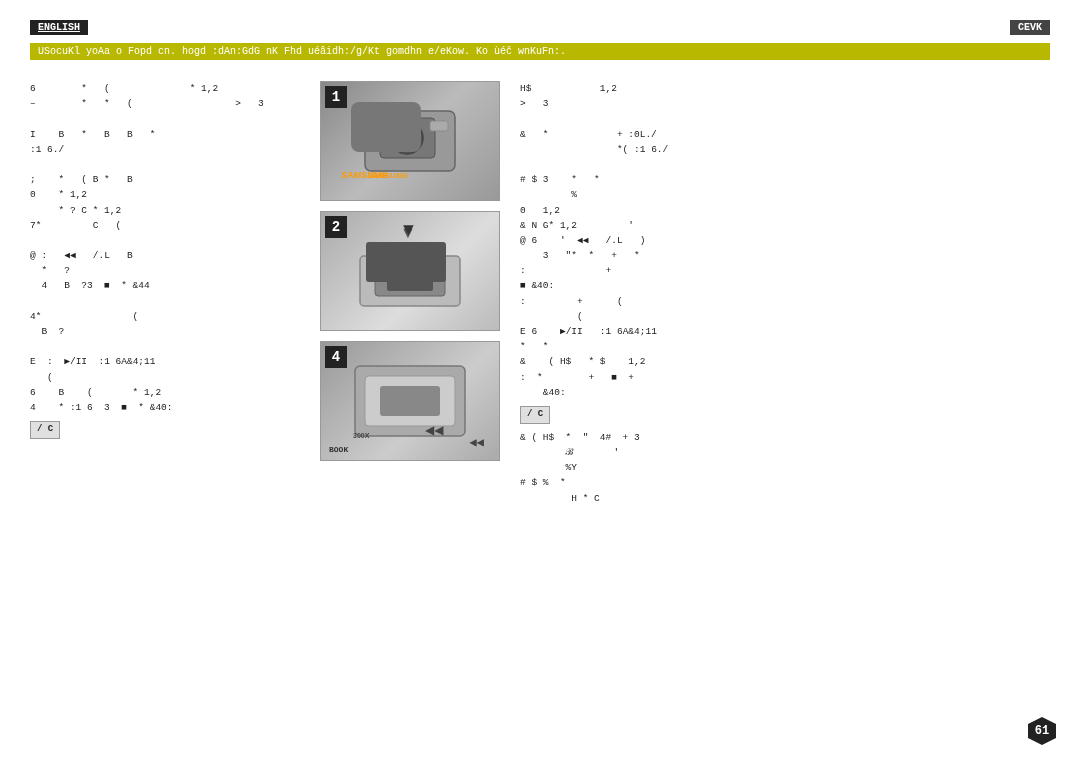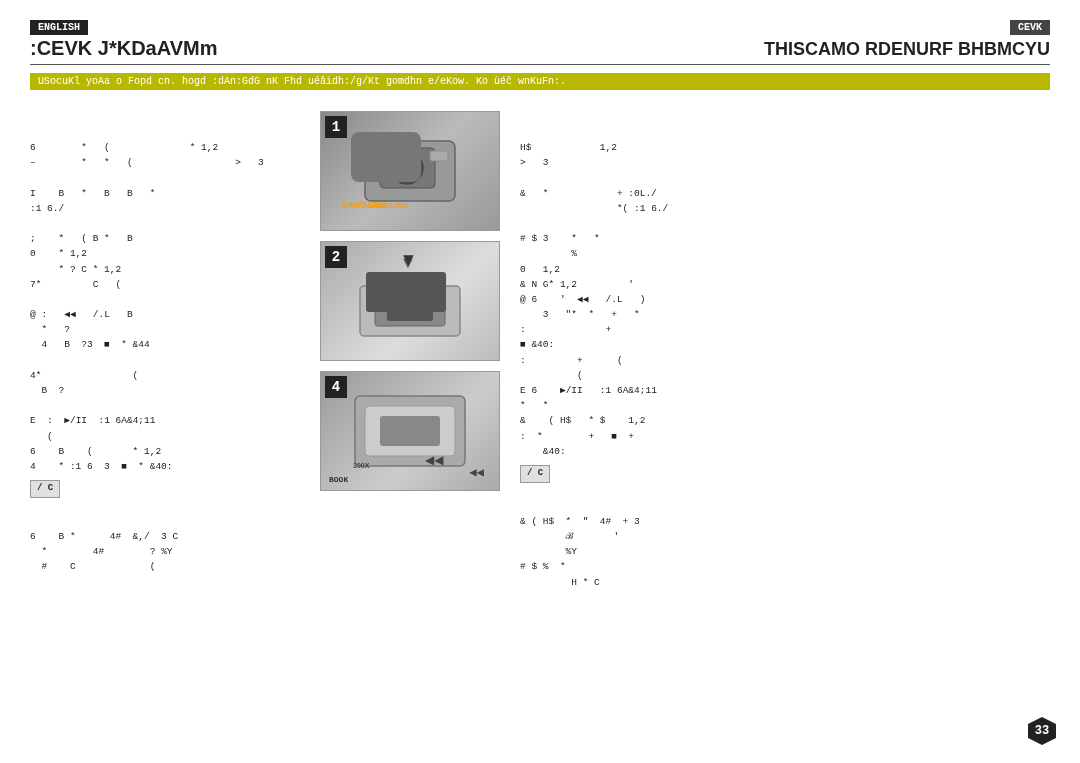--- a/index.html
+++ b/index.html
@@ -18,21 +18,21 @@
       position: relative;
       padding: 20px 30px;
     }
     .lang-label {
       display: inline-block;
       padding: 2px 8px;
       font-size: 10px;
       font-weight: bold;
       color: #fff;
     }
-    .lang-english { background: #222; }
+    .lang-english { background: #222; text-decoration: underline; }
     .lang-czech { background: #444; }
 
     .title-row {
       display: flex;
       justify-content: space-between;
       align-items: baseline;
       border-bottom: 1px solid #555;
       padding-bottom: 4px;
       margin-bottom: 6px;
     }
@@ -216,37 +216,32 @@
       align-items: center;
       justify-content: center;
       clip-path: polygon(50% 0%, 100% 25%, 100% 75%, 50% 100%, 0% 75%, 0% 25%);
     }
 
     pre.content-text {
       font-family: 'Courier New', Courier, monospace;
       font-size: 9.5px;
       line-height: 1.6;
       white-space: pre-wrap;
-      margin-top: 29px;
     }
   </style>
 </head>
 <body>
 
 <div class="page">
 
   <div style="margin-bottom:8px;">
     <div style="display:flex; justify-content:space-between; align-items:flex-start; margin-bottom:2px;">
       <span class="lang-label lang-english">ENGLISH</span>
       <span class="lang-label lang-czech">CEVK</span>
     </div>
-    <div class="title-row">
-      <span class="title-english">:CEVK J*KDaAVMm</span>
-      <span class="title-czech">THISCAMO RDENURF BHBMCYU</span>
-    </div>
   </div>
 
   <div class="highlight-bar">USocuKl yoAa o Fopd cn. hogd :dAn:GdG nK Fhd uéâidh:/g/Kt gomdhn e/eKow. Ko ùéč wnKuFn:.</div>
 
   <div class="main-content">
 
     <div class="col-left">
       <pre class="content-text">6        *   (              * 1,2
 –        *   *   (                  &gt;   3
 
@@ -267,23 +262,20 @@
 
 E  :  ▶/II  :1 6A&amp;4;11
    (
 6    B    (       * 1,2
 4    * :1 6  3  ■  * &amp;40:</pre>
 
       <div style="margin-top:4px;">
         <span class="btn-label">/ C</span>
       </div>
 
-      <pre class="content-text">6    B *      4#  &amp;,/  3 C
-  *        4#        ? %Y
-  #    C             (</pre>
     </div>
 
     <div class="col-center">
 
       <div class="step-block">
         <div class="step-img step1-img">
           <div class="step-number">1</div>
 
           <svg width="130" height="90" viewBox="0 0 130 90">
             <rect x="20" y="15" width="90" height="60" rx="6" fill="#999" stroke="#666" stroke-width="1.5"></rect>
@@ -352,15 +344,15 @@
 
       <pre class="content-text">&amp; ( H$  *  "  4#  + 3
         ℬ       '
         %Y
 # $ %  *
          H * C</pre>
     </div>
 
   </div>
 
-  <div class="page-number">33</div>
+  <div class="page-number">61</div>
 
 </div>
 
 </body></html>

